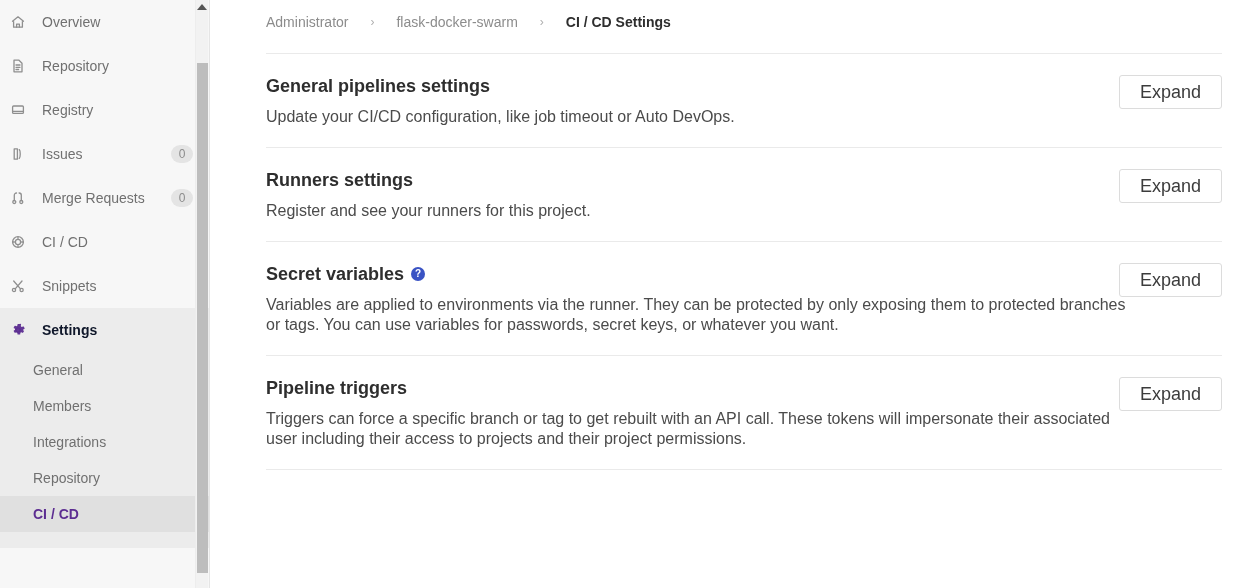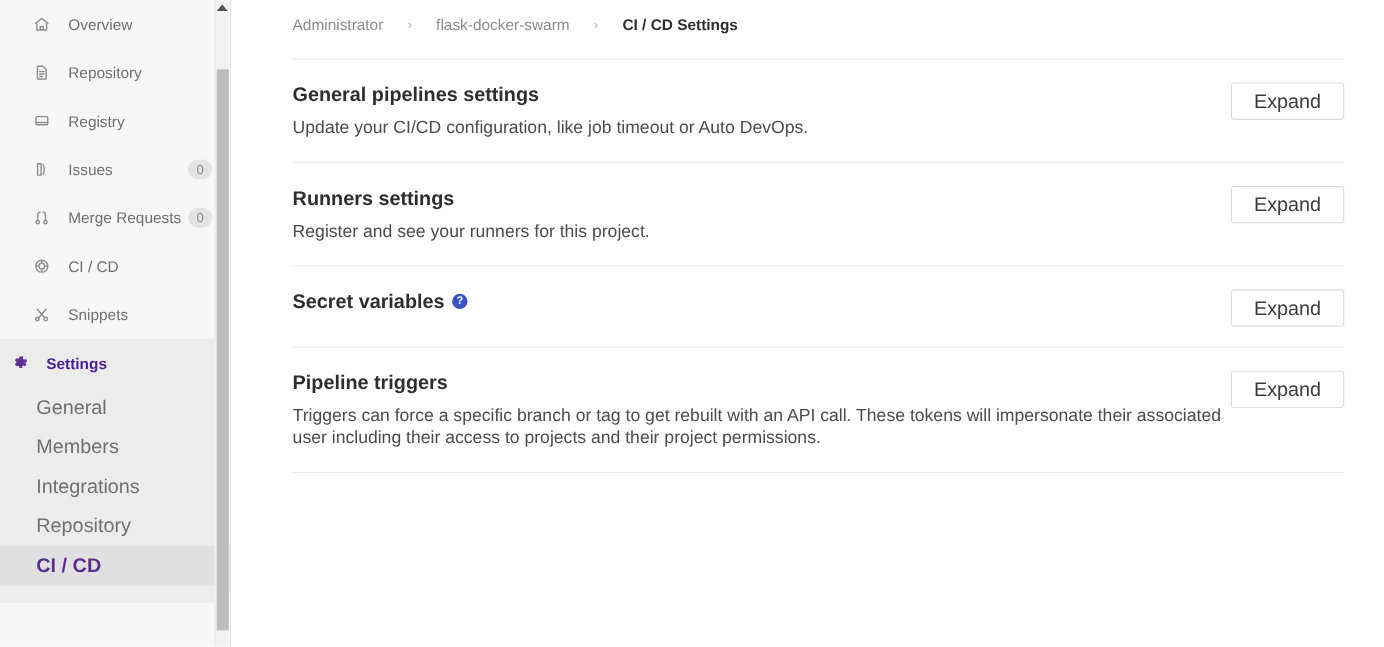--- a/index.html
+++ b/index.html
@@ -21,21 +21,21 @@
   
   .sidebar {
     position: relative;
     width: 210px;
     height: 588px;
     background: #f7f7f7;
     border-right: 1px solid #e5e5e5;
     flex: 0 0 210px;
     overflow: hidden;
   }
-  .nav-list { list-style: none; padding-left: 20px; }
+  .nav-list { list-style: none; }
   .nav-item {
     display: flex;
     align-items: center;
     height: 44px;
     padding: 0 16px 0 10px;
     color: #707070;
     font-size: 14px;
     cursor: pointer;
     position: relative;
   }
@@ -58,32 +58,32 @@
     line-height: 18px;
     min-width: 22px;
     height: 18px;
     text-align: center;
     padding: 0 6px;
   }
 
   
   .settings-block { background: #ececec; }
   .nav-item.settings-head {
-    color: #4c1d95;
+    color: #0f172a;
     font-weight: bold;
     height: 44px;
   }
   .nav-item.settings-head .nav-icon { color: #5c2d91; }
   .sub-list { list-style: none; padding-bottom: 2px; }
   .sub-item {
     display: flex;
     align-items: center;
     height: 36px;
     padding-left: 33px;
-    font-size: 18px;
+    font-size: 14px;
     color: #707070;
     cursor: pointer;
   }
   .sub-item.active {
     color: #5c2d91;
     font-weight: bold;
     background: #e0e0e0;
   }
   .sidebar-tail {
     height: 14px;
@@ -344,20 +344,21 @@
               <span>Runners settings</span>
             </div>
             <div class="section-desc">Register and see your runners for this project.</div>
             <button class="expand-btn">Expand</button>
           </div>
           <div class="section">
             <div class="section-title">
               <span>Secret variables</span>
               <span class="help-icon">?</span>
             </div>
+            <div class="section-desc">Variables are applied to environments via the runner. They can be protected by only exposing them to protected branches or tags. You can use variables for passwords, secret keys, or whatever you want.</div>
             <button class="expand-btn">Expand</button>
           </div>
           <div class="section">
             <div class="section-title">
               <span>Pipeline triggers</span>
             </div>
             <div class="section-desc">Triggers can force a specific branch or tag to get rebuilt with an API call. These tokens will impersonate their associated user including their access to projects and their project permissions.</div>
             <button class="expand-btn">Expand</button>
           </div>
         </div>

